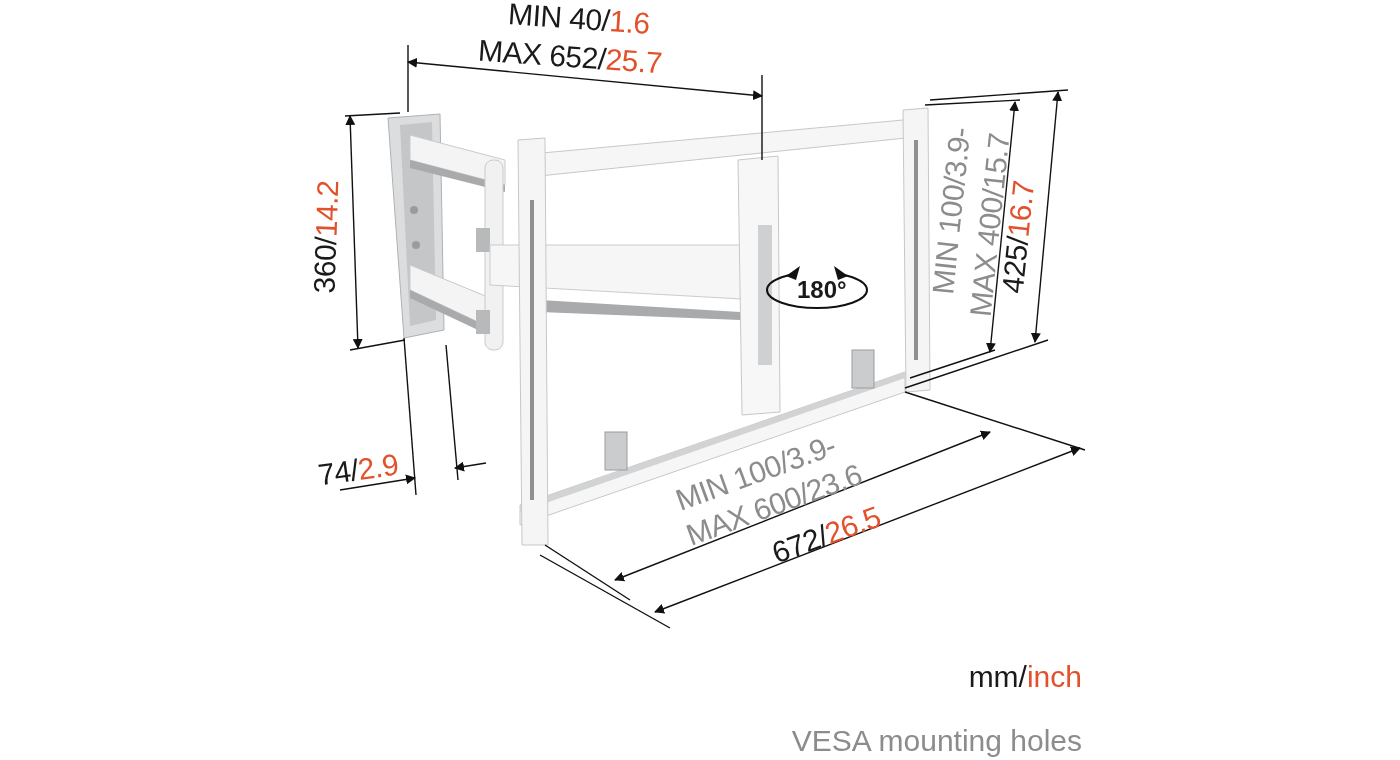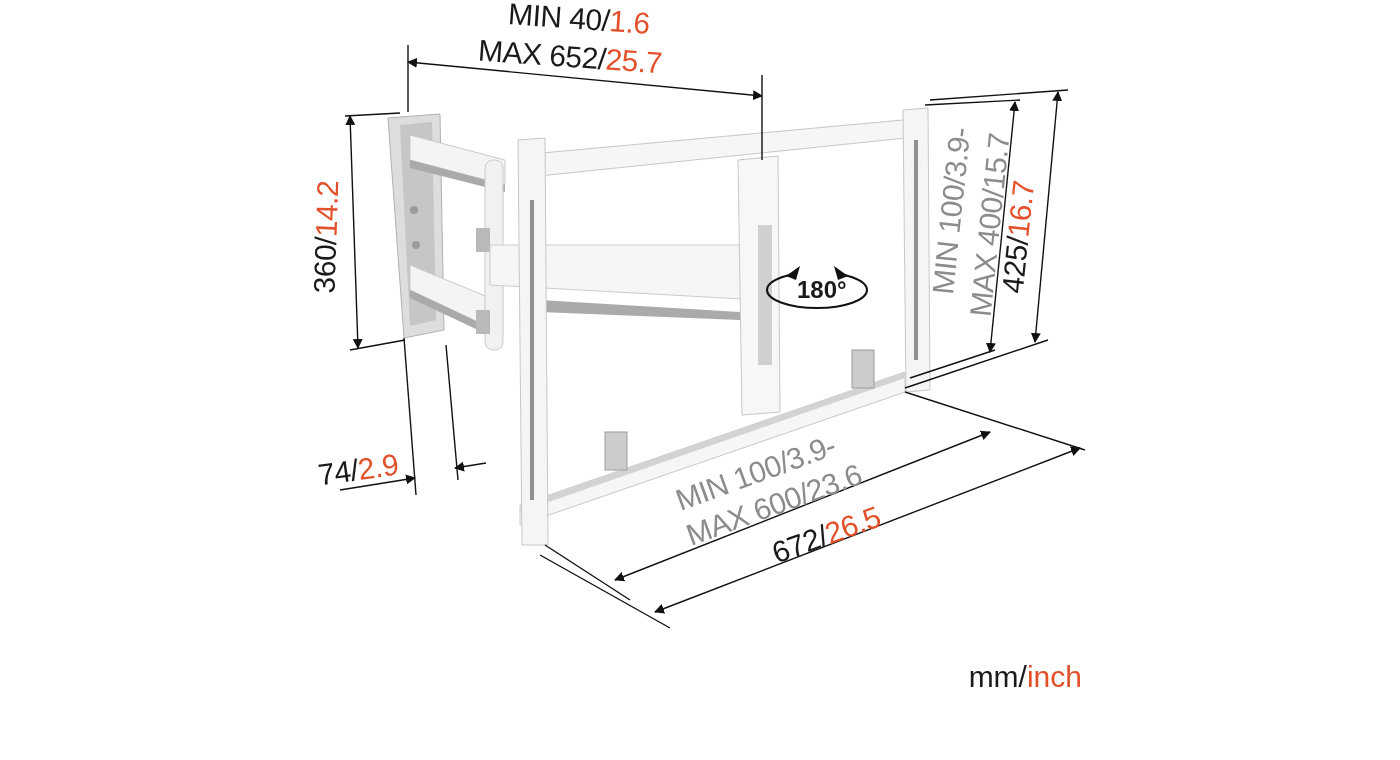--- a/index.html
+++ b/index.html
@@ -125,13 +125,14 @@
 
   
   <div class="label dim blk" style="left:770px; top:520px; transform:rotate(-20deg);">
     <span>672/</span><span class="red">26.5</span>
   </div>
 
   
   <div class="label legend blk" style="top:662px; font-size:30px;">
     <span>mm/</span><span class="red">inch</span>
   </div>
+  <div class="label legend gry" style="top:726px; font-size:30px;">VESA mounting holes</div>
 </div>
 
 </body></html>

